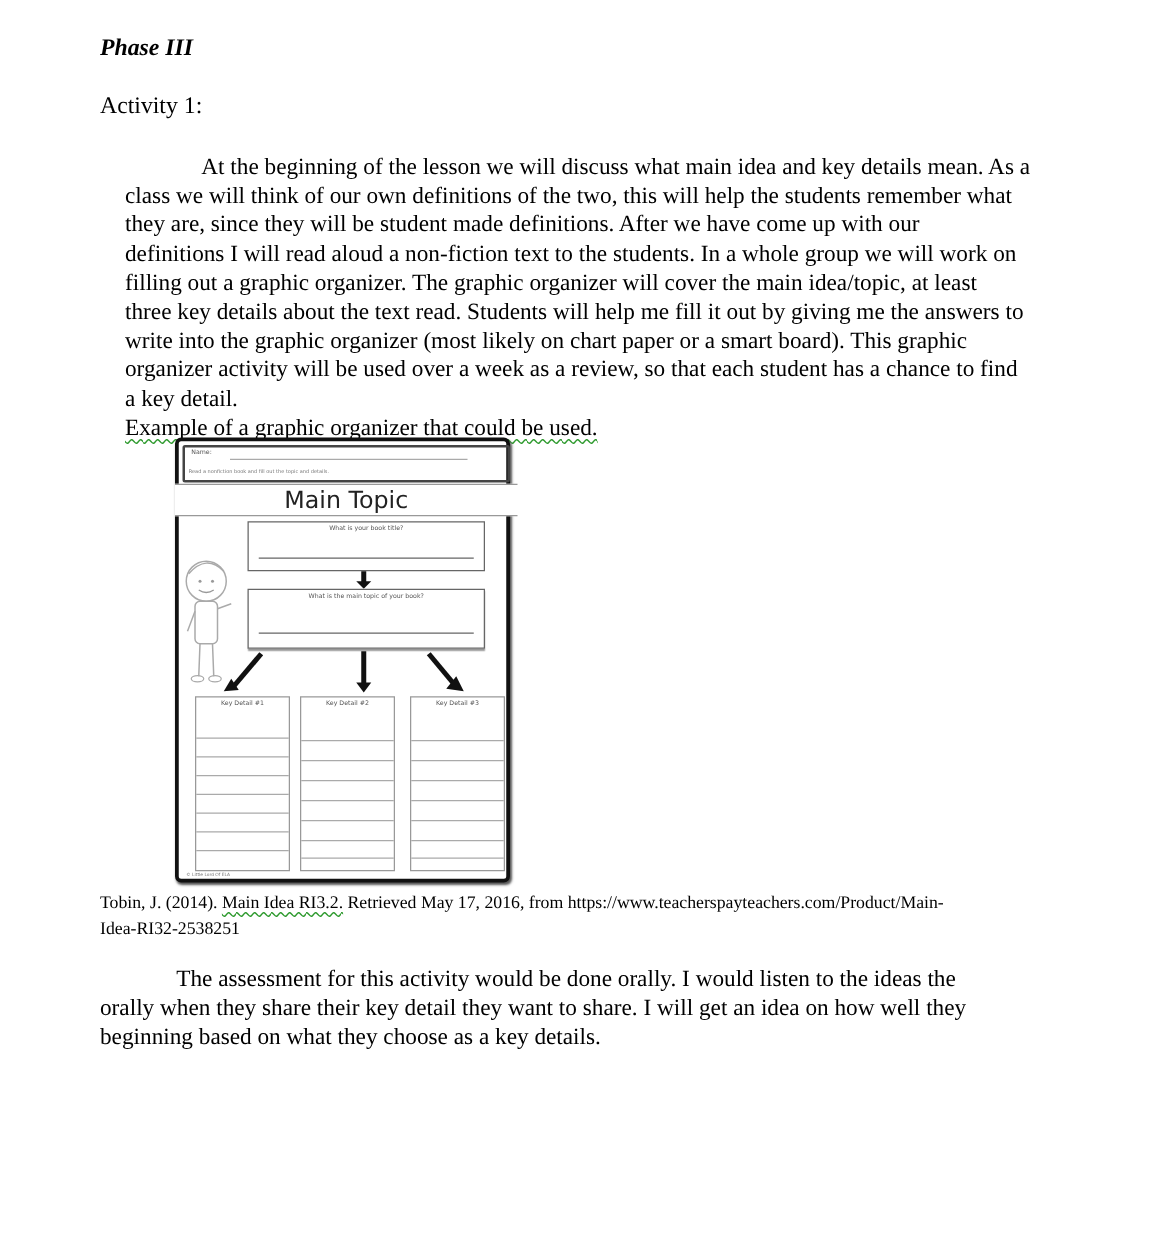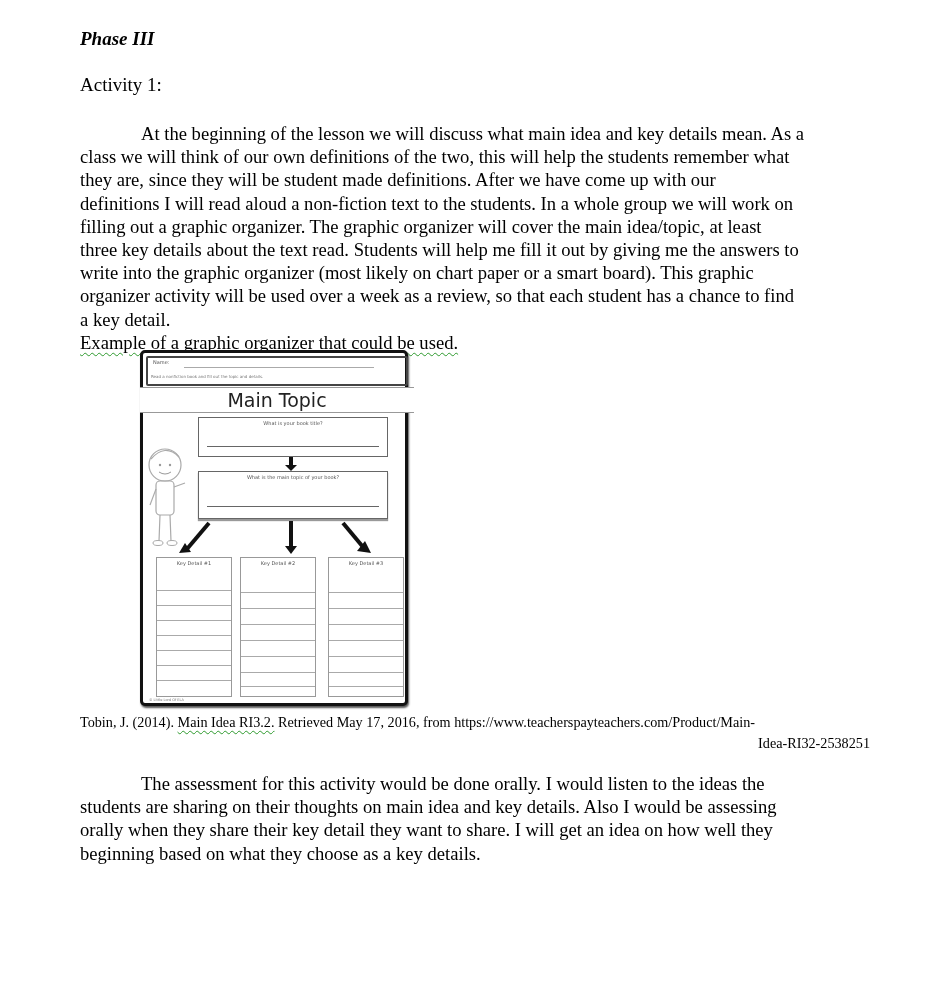--- a/index.html
+++ b/index.html
@@ -3,21 +3,21 @@
 <meta charset="utf-8">
 <style>
   html, body { margin: 0; padding: 0; background: #ffffff; }
   body { width: 932px; height: 1002px; position: relative; overflow: hidden;
          font-family: "Liberation Serif", "DejaVu Serif", serif; color: #000; }
   .page { position: absolute; left: 0; top: 0; width: 932px; height: 1002px; }
   .heading { position: absolute; left: 80px; top: 28px; font-size: 19px; font-weight: bold; font-style: italic; }
   .activity { position: absolute; left: 80px; top: 74px; font-size: 19px; text-align: right; }
   .para { position: absolute; left: 80px; width: 790px; font-size: 18.6px; line-height: 23.2px; }
   .para .line { display: block; white-space: nowrap; }
-  .p1 { top: 122px; }
+  .p1 { top: 122px; margin-left: 20px; }
   .indent { padding-left: 61px; }
   .squiggle { text-decoration: underline wavy #2e9a2e; text-decoration-thickness: 1px; text-underline-offset: 3px; }
   .figure { position: absolute; left: 140px; top: 350px; width: 272px; height: 360px; }
   .caption { position: absolute; left: 80px; top: 712px; width: 790px; font-size: 14.2px; line-height: 21px; }
   .p2 { top: 772px; }
 
   
   .org-frame { position: absolute; left: 0; top: 0; width: 268px; height: 356px; border: 3px solid #111; border-radius: 5px; box-sizing: border-box; background: #fff; box-shadow: 1px 2px 2px #555; }
   .org-name-box { position: absolute; left: 3px; top: 3px; width: 262px; height: 30px; border: 2px solid #444; border-radius: 2px; box-sizing: border-box; }
   .org-name-label { position: absolute; left: 5px; top: 1px; font-family: "DejaVu Sans", sans-serif; font-size: 5px; color: #555; }
@@ -135,23 +135,22 @@
       <span class="org-footer">© Little Lord Of ELA</span>
     </div>
   </div>
 
   <div class="caption">
     <span style="white-space:nowrap; display:block;">
       <span>Tobin, J. (2014).</span>
       <span class="squiggle">Main Idea RI3.2.</span>
       <span>Retrieved May 17, 2016, from https://www.teacherspayteachers.com/Product/Main-</span>
     </span>
-    <span style="display:block;text-align:right;">Idea-RI32-2538251</span>
+    <span style="display:block;">Idea-RI32-2538251</span>
   </div>
 
   <div class="para p2">
     <span class="line indent">The assessment for this activity would be done orally.  I would listen to the ideas the</span>
-    <span class="line">students are sharing on their thoughts on main idea and key details.  Also I would be assessing</span>
     <span class="line">orally when they share their key detail they want to share.  I will get an idea on how well they</span>
     <span class="line">beginning based on what they choose as a key details.</span>
   </div>
 
 </div>
 
 </body></html>

